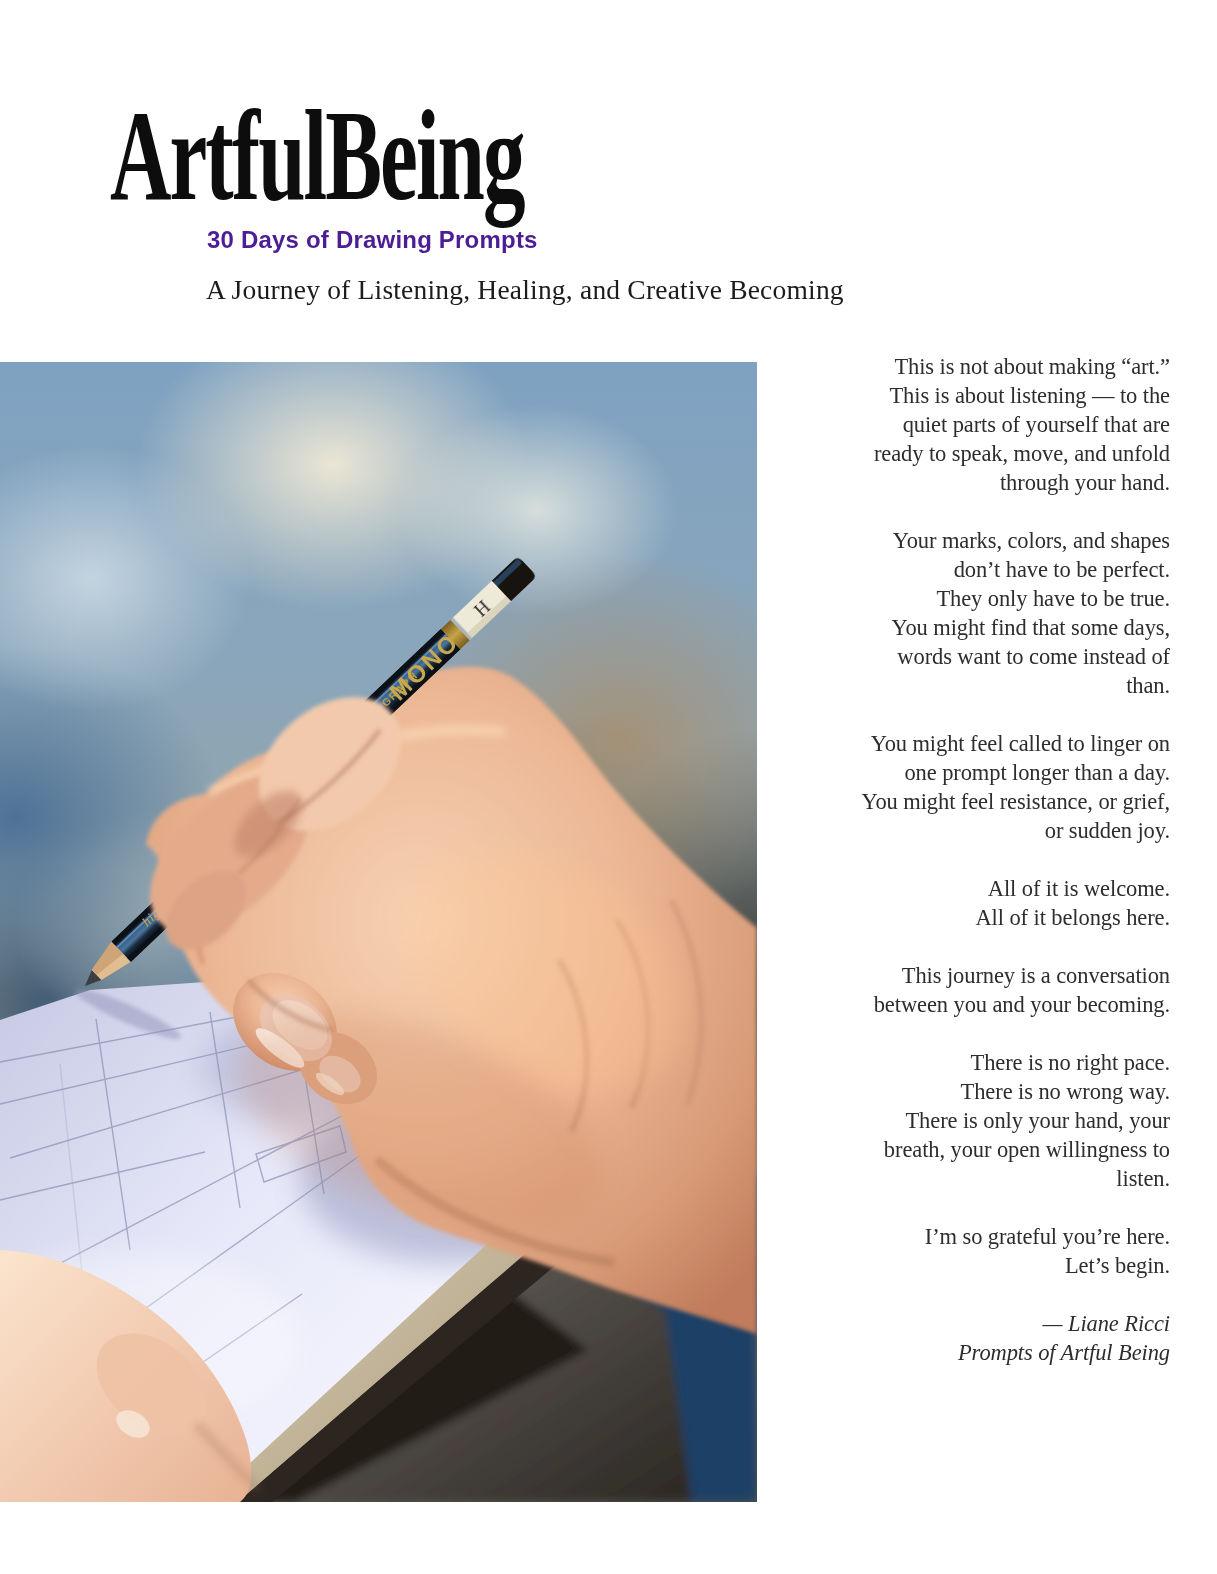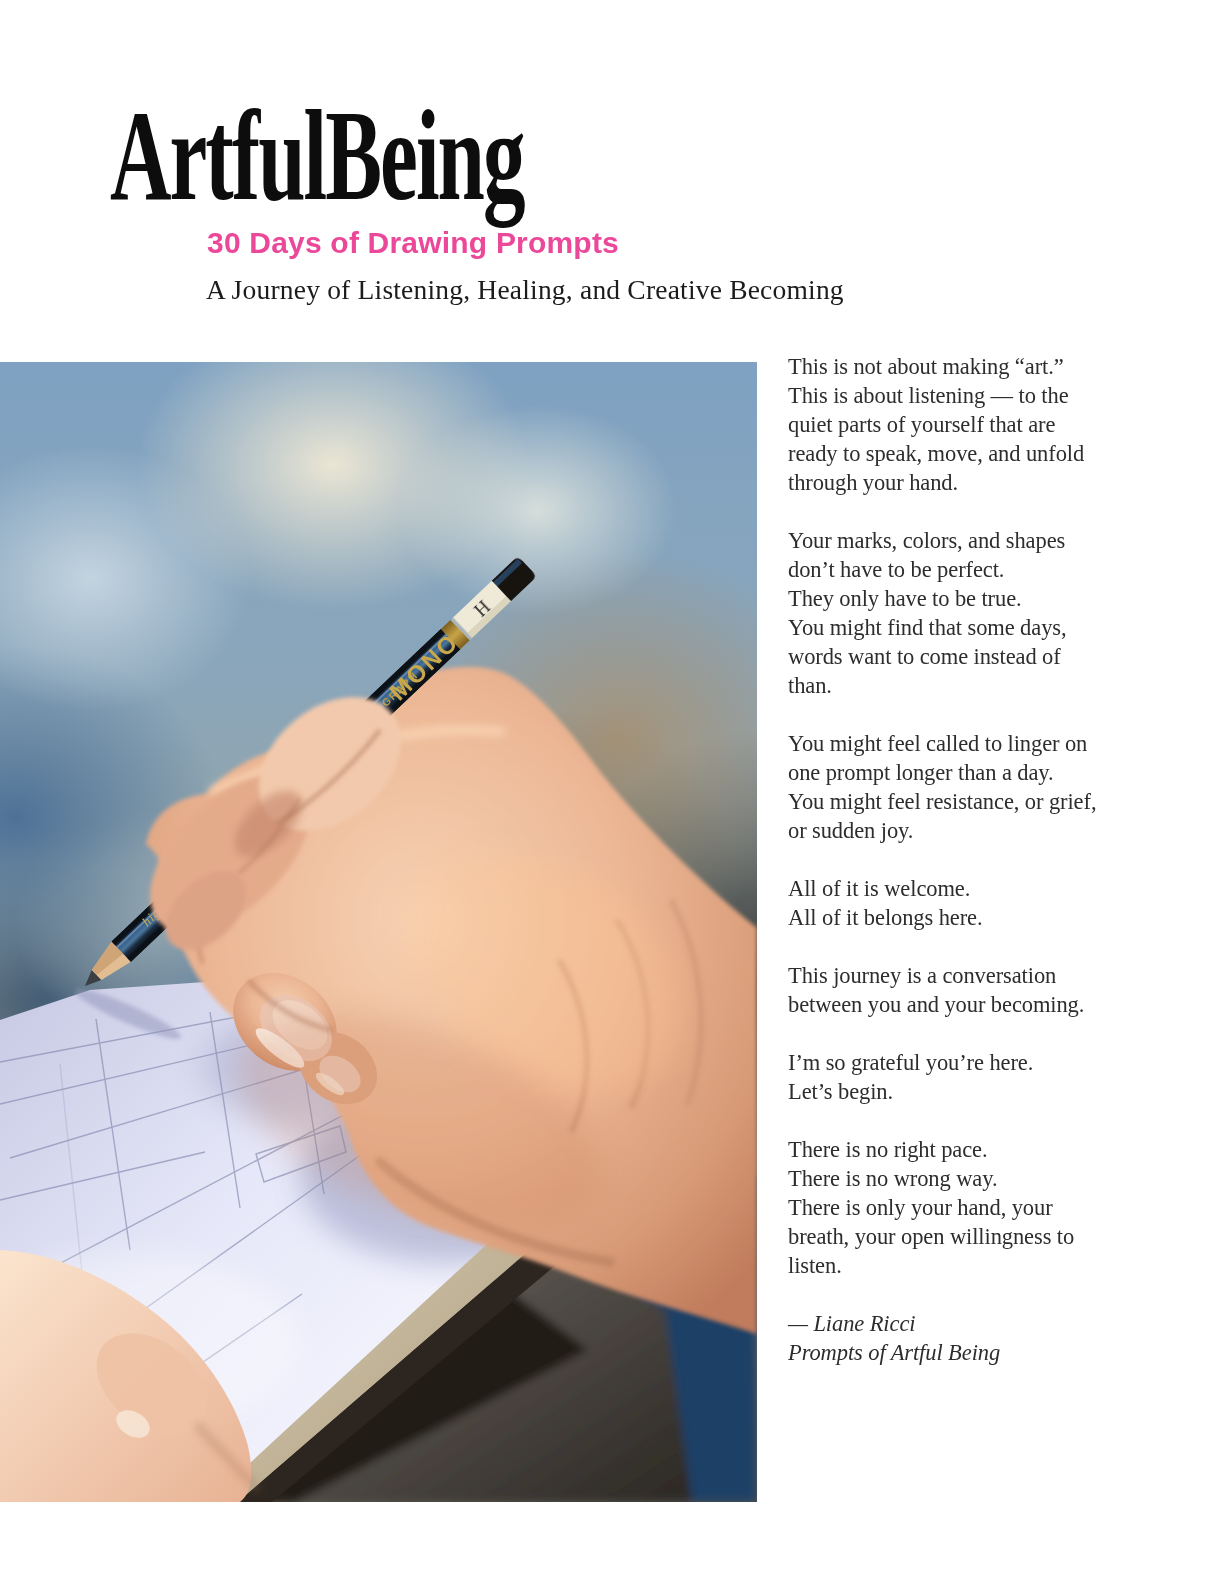--- a/index.html
+++ b/index.html
@@ -4,43 +4,43 @@
 <style>
   html,body{margin:0;padding:0;background:#ffffff;}
   .page{position:relative;width:1217px;height:1574px;background:#ffffff;overflow:hidden;
         font-family:"Liberation Serif",serif;border-radius:16px;}
   
   .logo{position:absolute;left:110px;top:84px;margin:0;font-size:130px;line-height:1.1;
         font-weight:700;color:#0d0d0d;letter-spacing:-3px;white-space:nowrap;
         transform:scaleX(.655);transform-origin:left top;
         font-family:"Liberation Serif",serif;}
   .title{position:absolute;left:207px;top:226px;margin:0;
-         font-family:"Liberation Sans",sans-serif;font-size:30px;font-weight:700;
-         color:#ec4899;letter-spacing:.2px;}
+         font-family:"Liberation Sans",sans-serif;font-size:24px;font-weight:700;
+         color:#4c1d95;letter-spacing:.2px;}
   .subtitle{position:absolute;left:206px;top:274px;margin:0;font-size:27.5px;
             font-weight:500;color:#1c1c1c;letter-spacing:.2px;}
   
   .photo{position:absolute;left:0;top:362px;width:757px;height:1140px;margin:0;overflow:hidden;
     background:
       radial-gradient(280px 210px at 44% 9%,  rgba(240,233,213,.95), rgba(240,233,213,0) 70%),
       radial-gradient(230px 190px at 12% 19%, rgba(206,220,230,.85), rgba(206,220,230,0) 70%),
       radial-gradient(200px 150px at 71% 13%, rgba(223,228,222,.9),  rgba(223,228,222,0) 70%),
       radial-gradient(300px 250px at 2% 40%,  rgba(70,108,148,.9),   rgba(70,108,148,0) 70%),
       radial-gradient(300px 220px at 30% 55%, rgba(94,128,160,.75),  rgba(94,128,160,0) 70%),
       radial-gradient(210px 160px at 21% 49%, rgba(214,219,211,.6),  rgba(214,219,211,0) 70%),
       radial-gradient(320px 270px at 82% 33%, rgba(168,143,110,.85), rgba(168,143,110,0) 70%),
       radial-gradient(250px 220px at 74% 44%, rgba(74,76,62,.7),     rgba(74,76,62,0) 70%),
       radial-gradient(280px 360px at 99% 55%, rgba(50,48,44,.95),    rgba(50,48,44,0) 72%),
       radial-gradient(240px 200px at 93% 72%, rgba(134,144,128,.85), rgba(134,144,128,0) 70%),
       radial-gradient(260px 200px at 6% 56%,  rgba(52,78,106,.85),   rgba(52,78,106,0) 70%),
       linear-gradient(180deg,#7fa2c2 0%,#8ba6ba 28%,#97a4a2 52%,#7e8078 74%,#585650 100%);
   }
   .photo svg{position:absolute;left:0;top:0;}
   
-  .intro{position:absolute;left:788px;top:352px;width:382px;}
+  .intro{position:absolute;left:788px;top:352px;width:382px;text-align:right;}
   .intro p{margin:0 0 29px 0;font-size:22.5px;line-height:29px;color:#2d2d2d;
            white-space:pre-line;letter-spacing:-.1px;}
   .intro p.sig{font-style:italic;}
 </style>
 </head>
 <body>
 
 <div class="page">
 
   <header>
@@ -236,24 +236,24 @@
 words want to come instead of
 than.</p>
     <p>You might feel called to linger on
 one prompt longer than a day.
 You might feel resistance, or grief,
 or sudden joy.</p>
     <p>All of it is welcome.
 All of it belongs here.</p>
     <p>This journey is a conversation
 between you and your becoming.</p>
-    <p>I’m so grateful you’re here.
-Let’s begin.</p>
     <p>There is no right pace.
 There is no wrong way.
 There is only your hand, your
 breath, your open willingness to
 listen.</p>
+    <p>I’m so grateful you’re here.
+Let’s begin.</p>
     <p class="sig">— Liane Ricci
 Prompts of Artful Being</p>
   </section>
 
 </div>
 
 </body></html>

